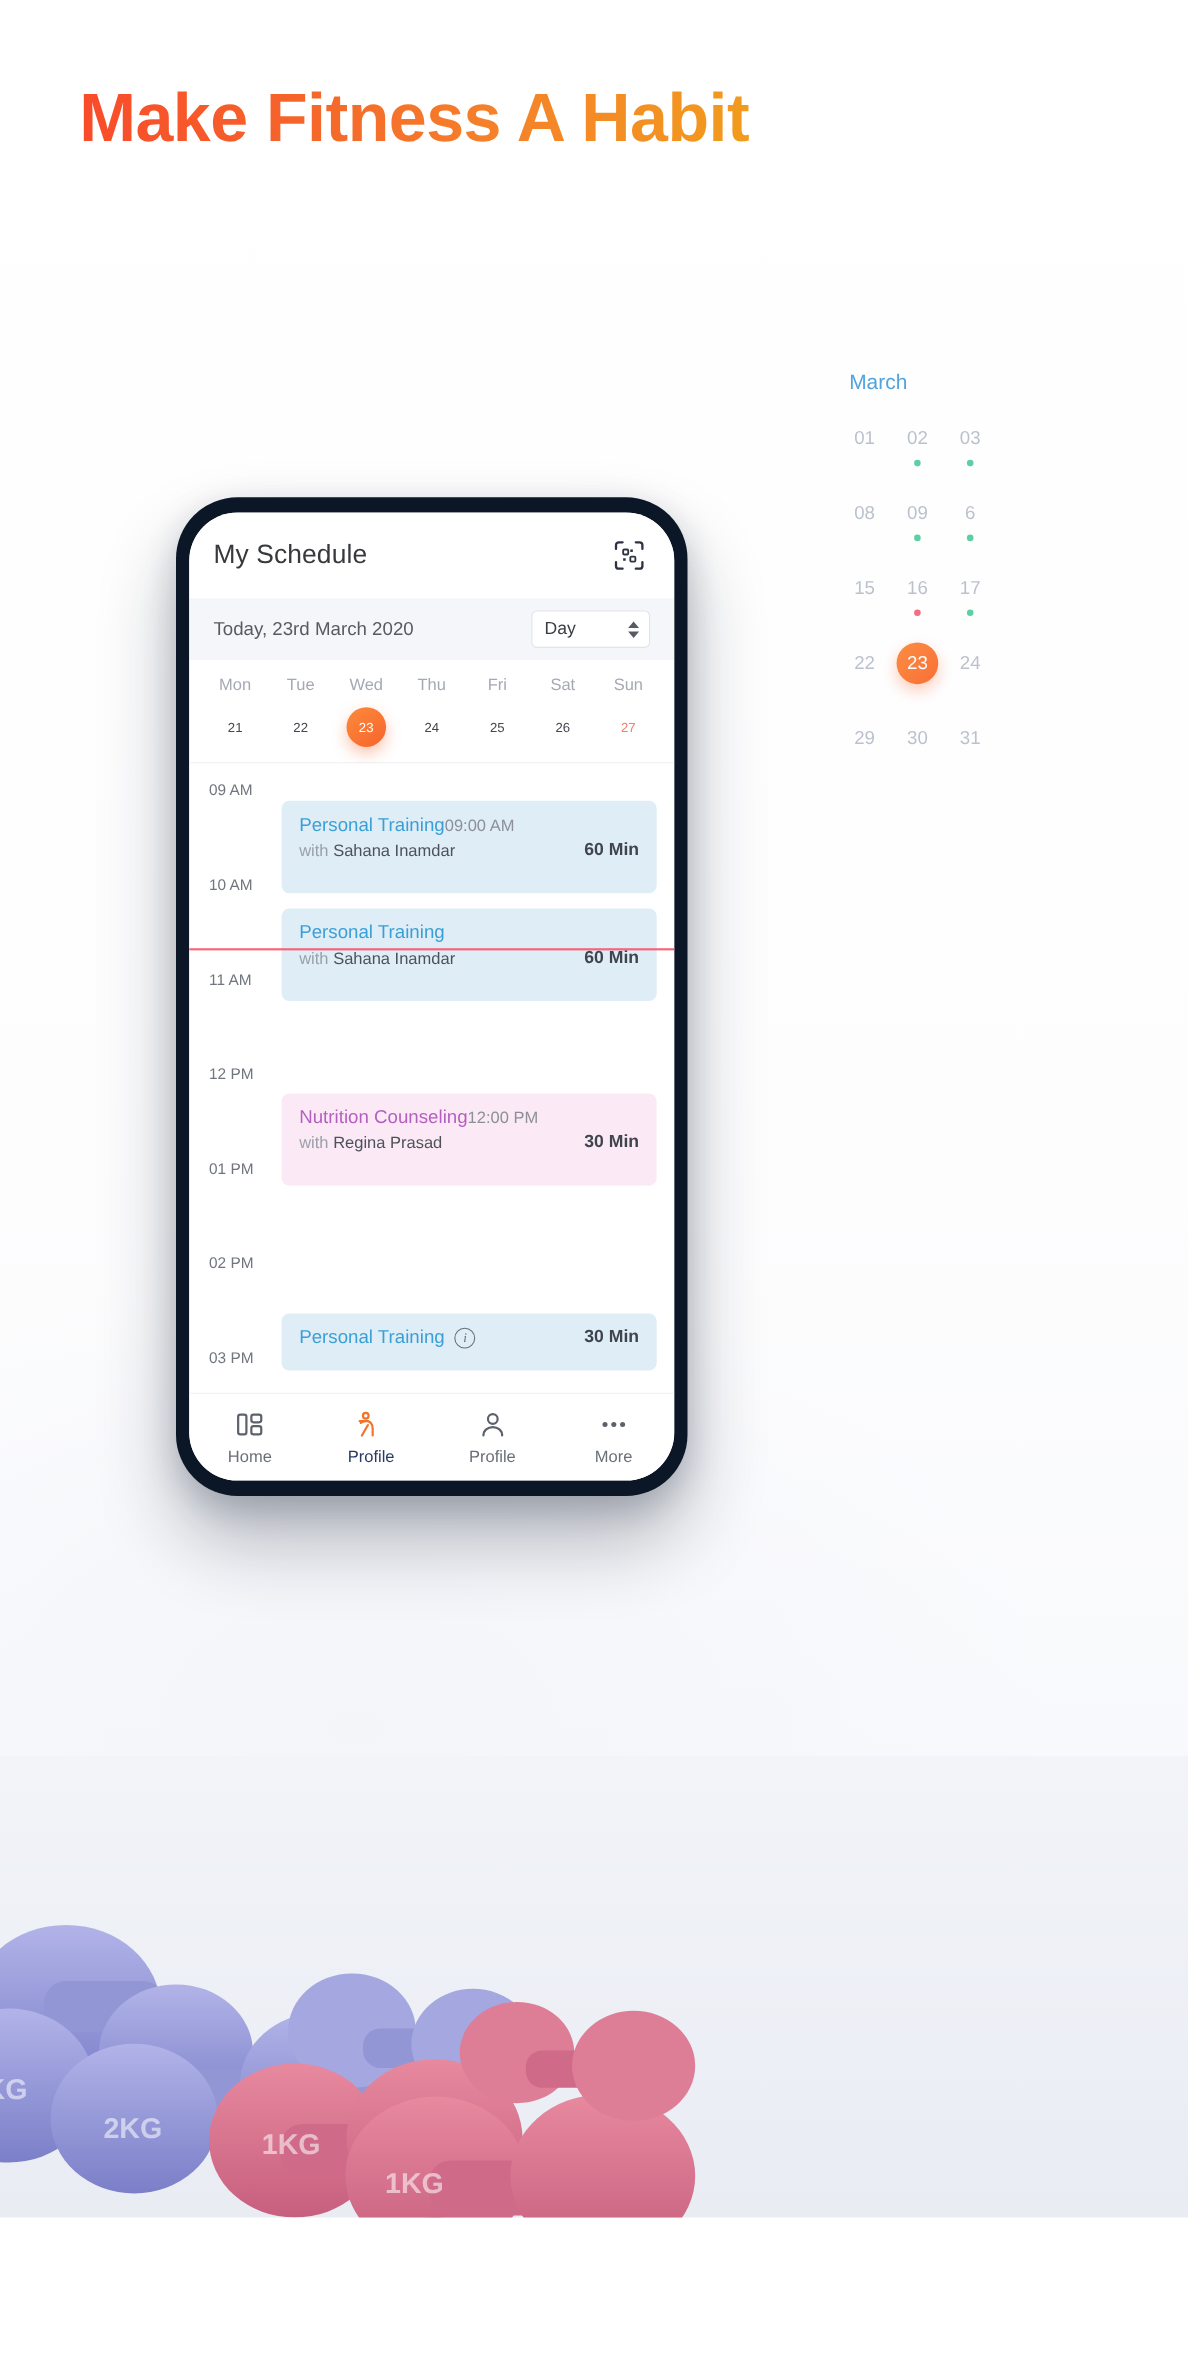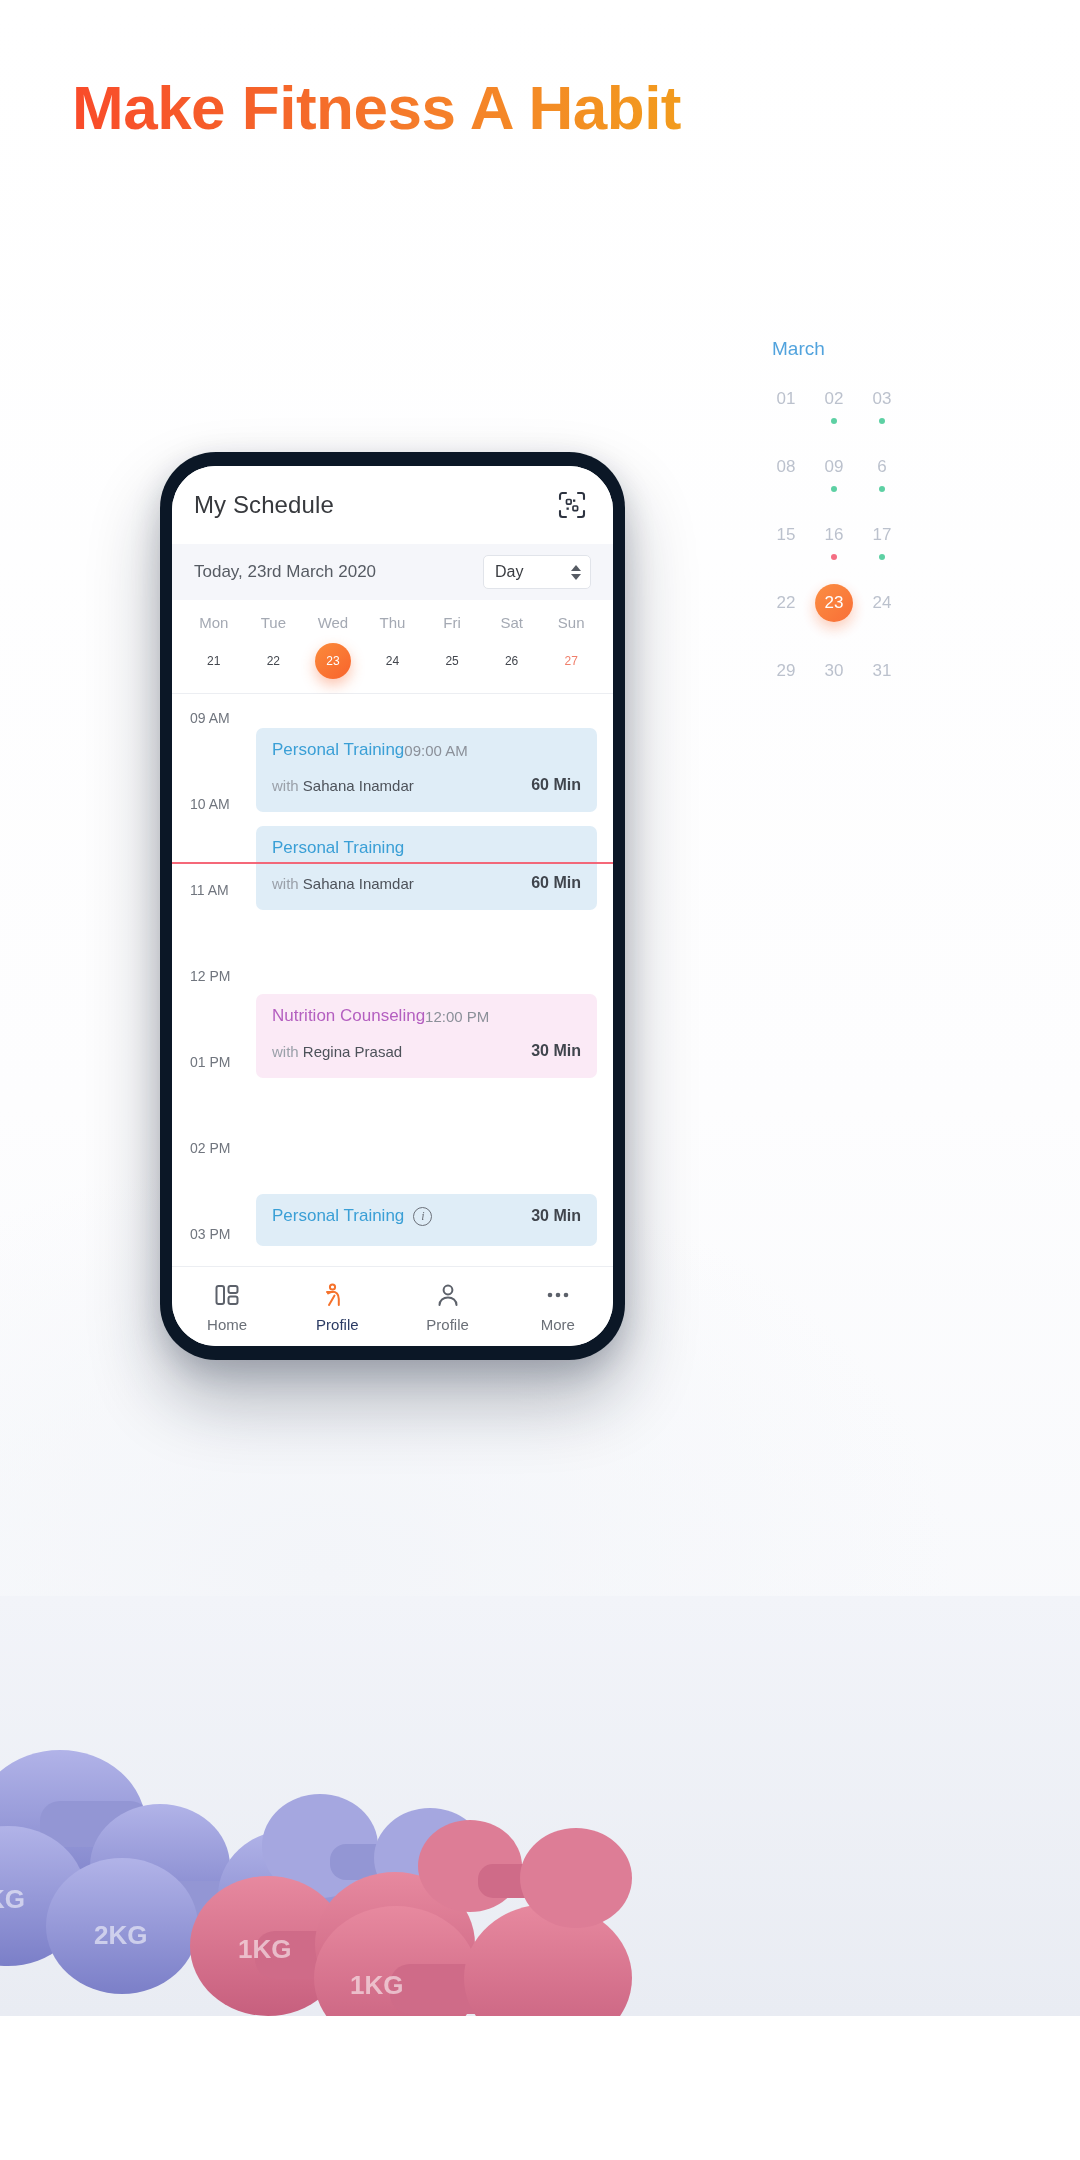--- a/index.html
+++ b/index.html
@@ -132,21 +132,21 @@
   .hour .lbl {
     position: absolute; left: 18px; top: -10px;
     font-size: 14px; color: #70757e;
   }
 
   .evt {
     position: absolute; left: 84px; right: 16px;
     border-radius: 7px; padding: 12px 16px 0 16px;
   }
   .evt .r1 { display: flex; align-items: center; }
-  .evt .r2 { display: flex; justify-content: space-between; align-items: center; margin-top: 16px; }
+  .evt .r2 { display: flex; justify-content: space-between; align-items: center; margin-top: 4px; }
   .evt .name { font-size: 17px; font-weight: 400; }
   .evt .time { font-size: 15px; color: #8b9099; }
   .evt .with { font-size: 15px; color: #9aa0a9; }
   .evt .with b { color: #4d525a; font-weight: 400; }
   .evt .dur { font-size: 16px; color: #40454d; font-weight: 700; }
 
   .evt.blue  { background: #dfedf7; }
   .evt.blue .name { color: #3a9fd6; }
   .evt.pink  { background: #fbeaf6; }
   .evt.pink .name { color: #b45fc0; }

